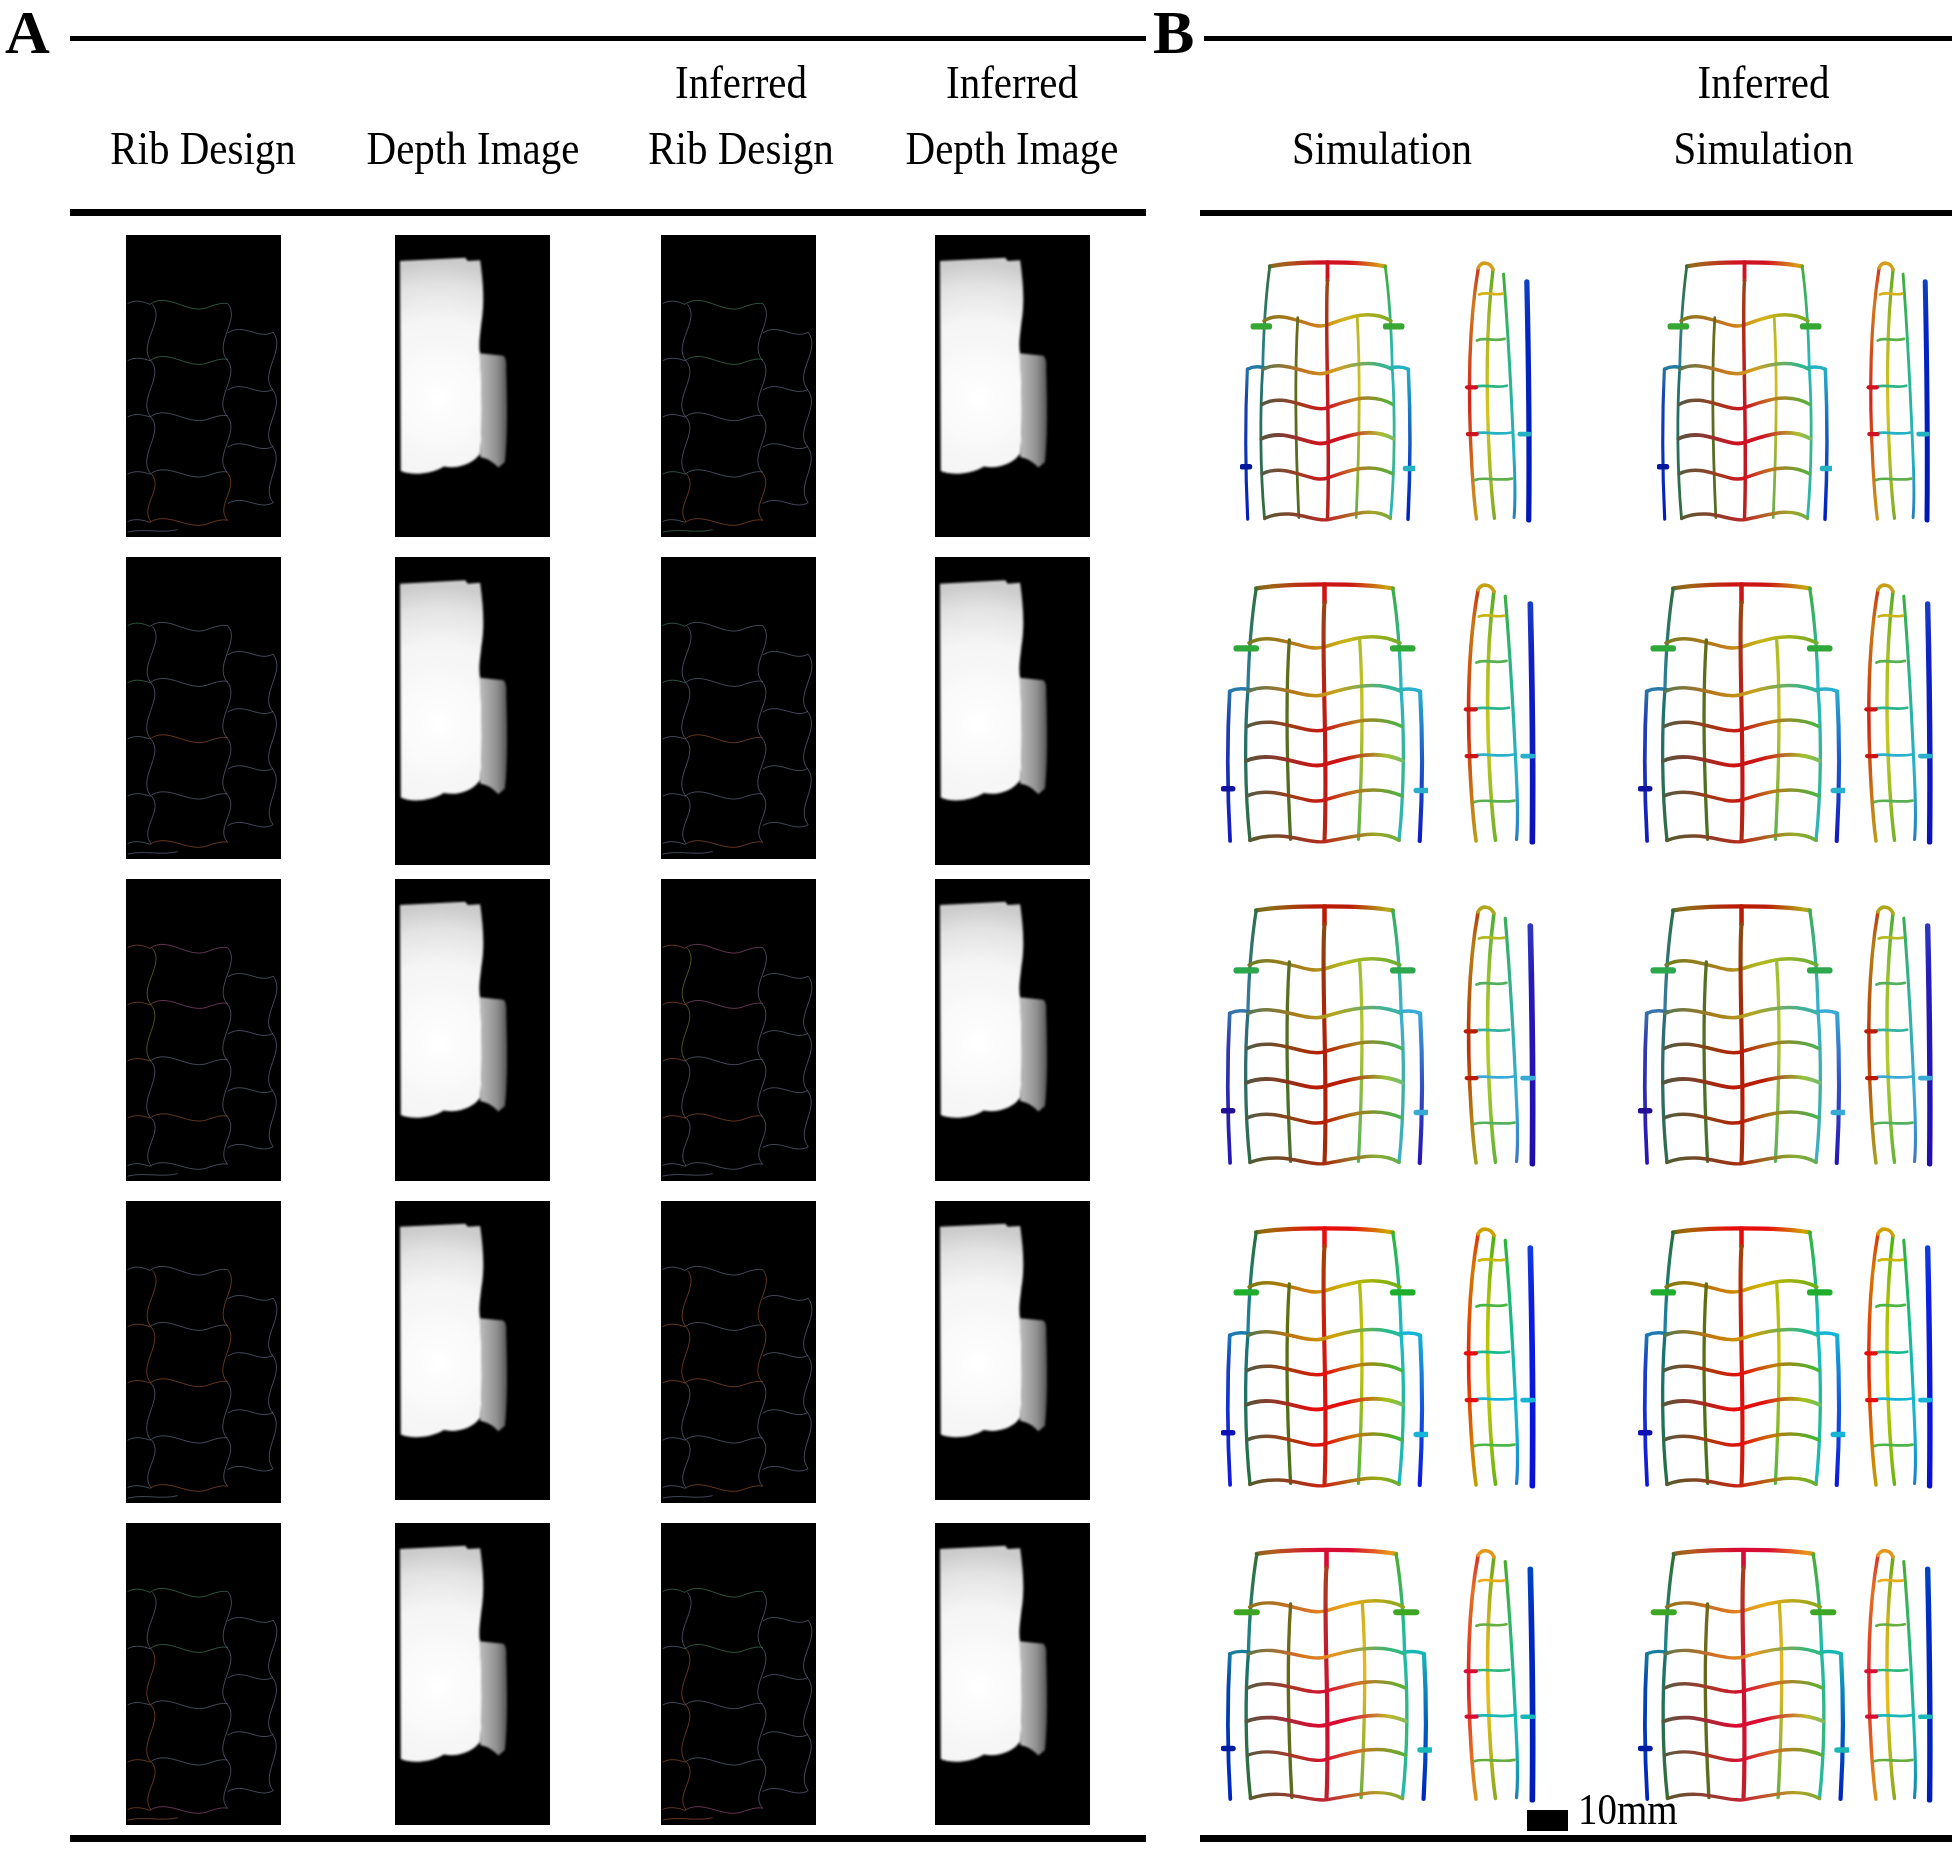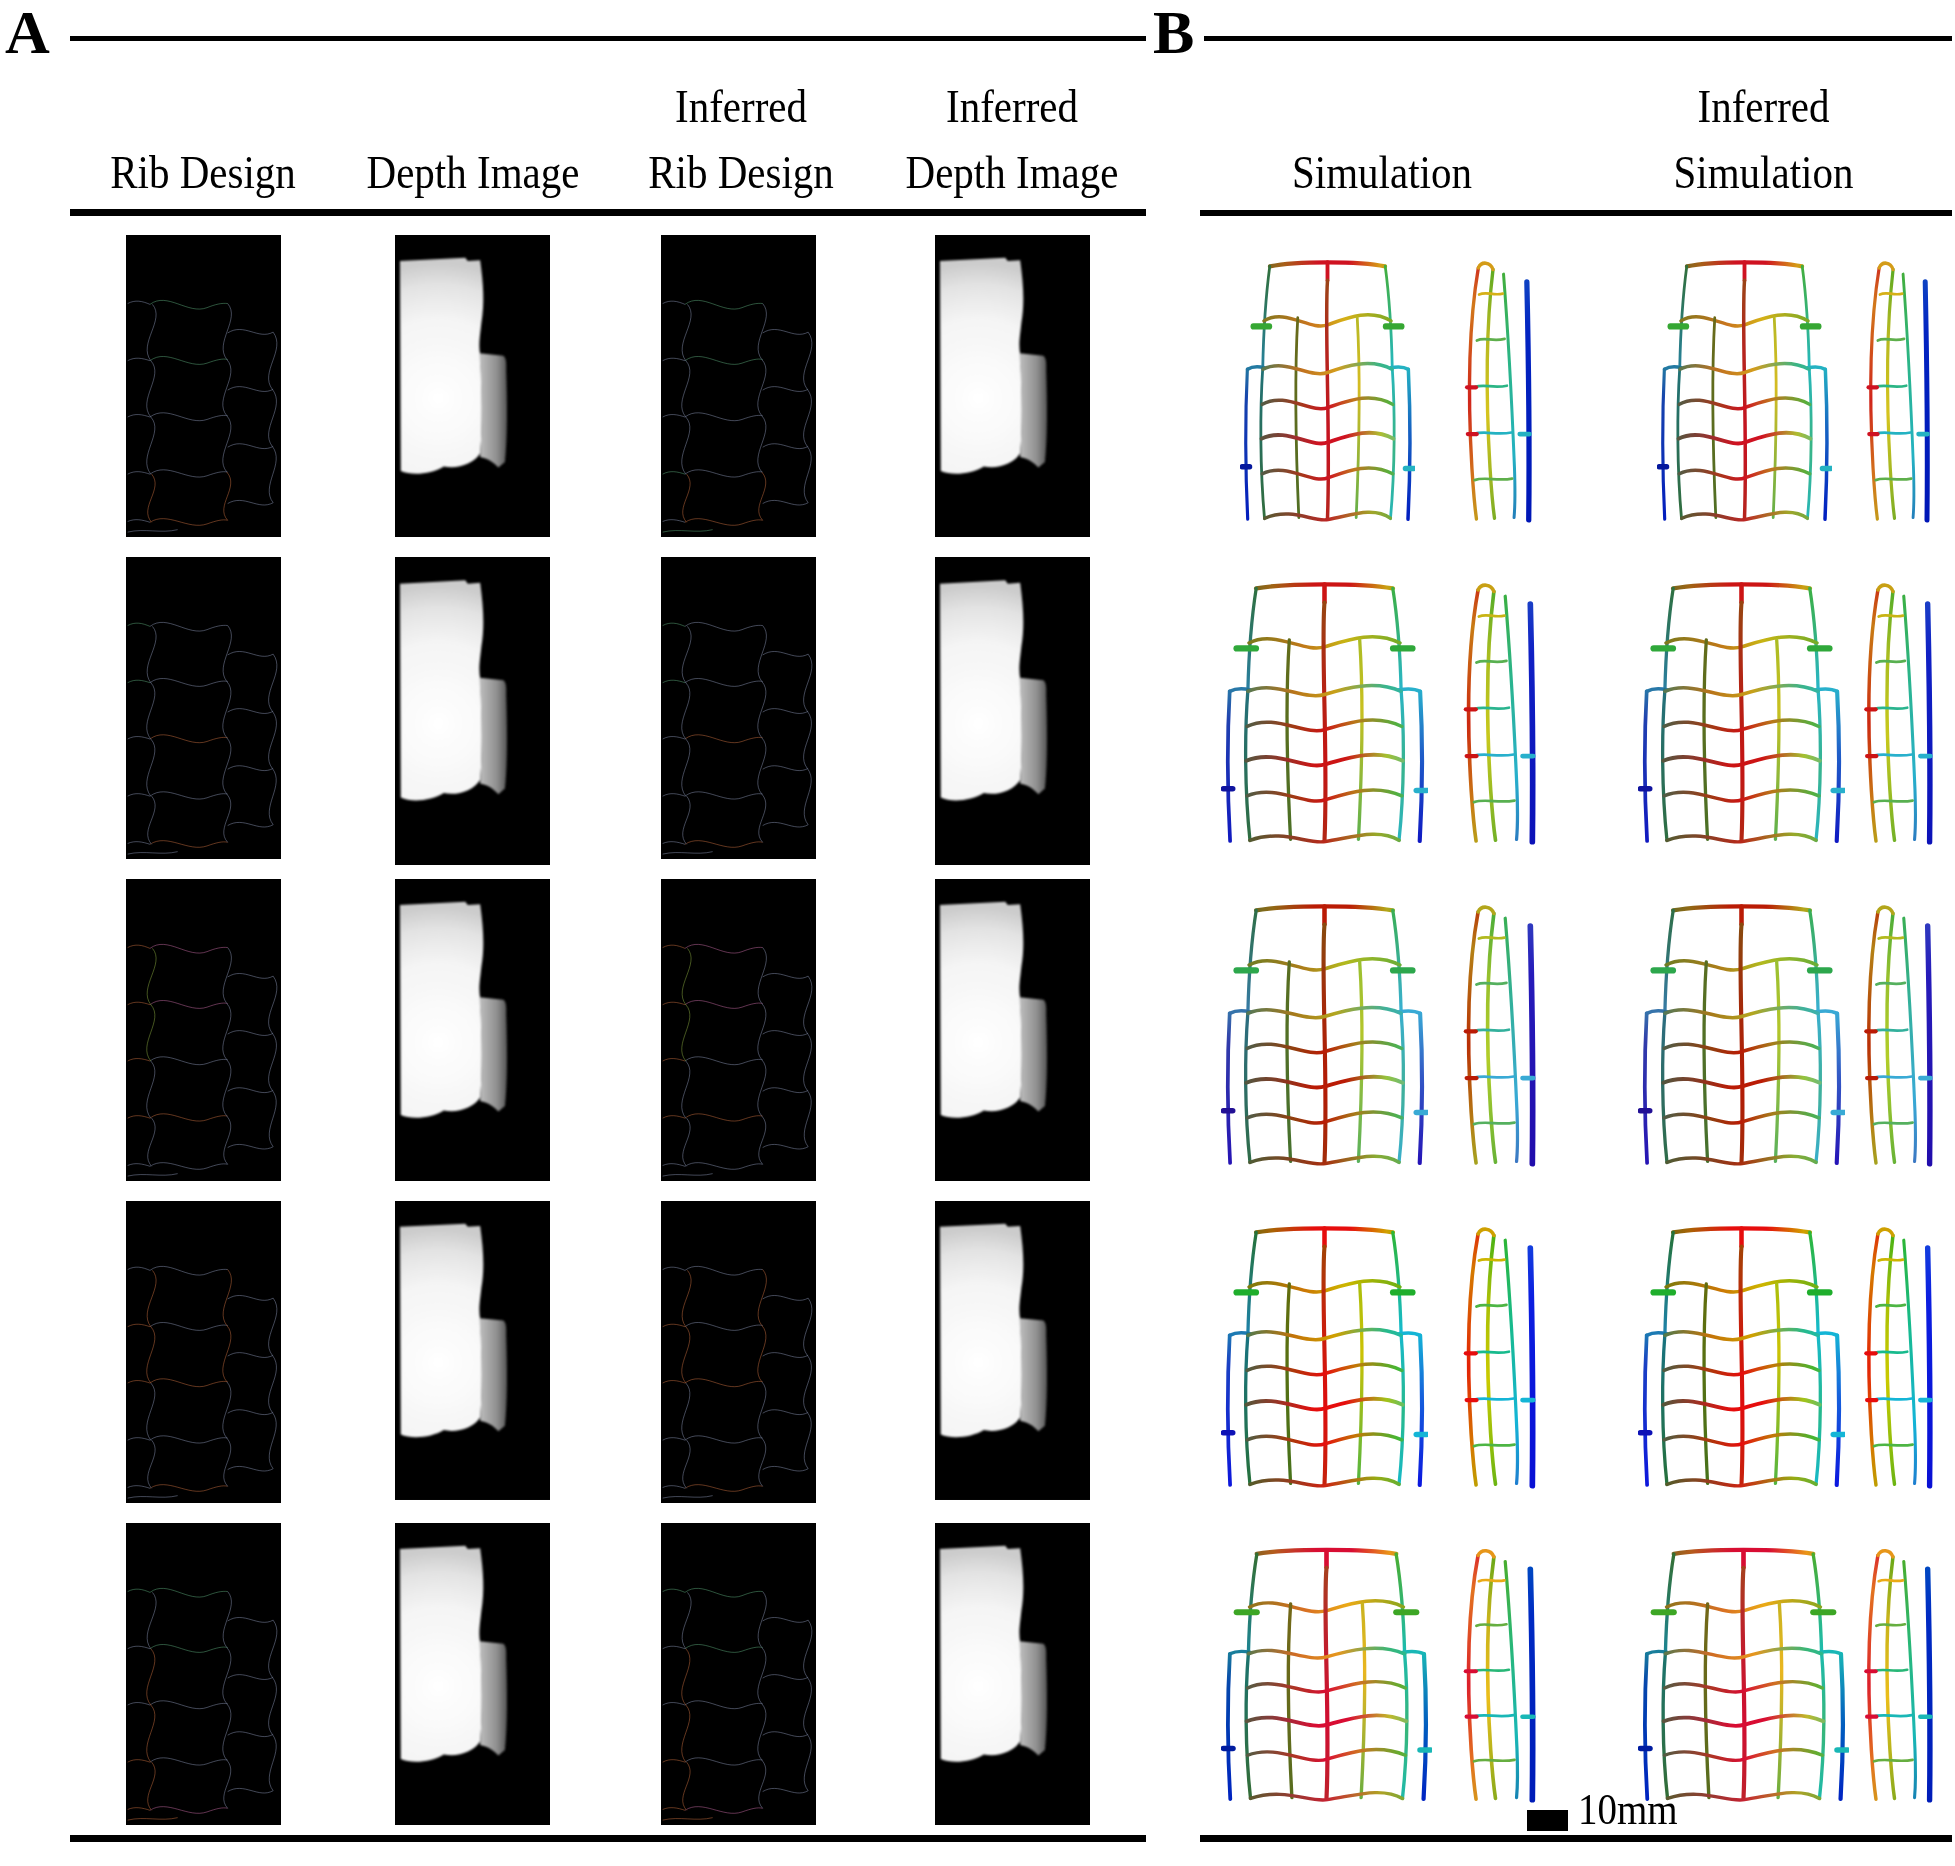--- a/index.html
+++ b/index.html
@@ -5,21 +5,21 @@
   html,body{margin:0;padding:0;}
   body{
     width:1955px;height:1867px;position:relative;background:#ffffff;
     font-family:"Liberation Serif", serif;color:#000;overflow:hidden;
   }
   .rule{position:absolute;background:#000;}
   .plabel{position:absolute;font-weight:bold;font-size:62px;line-height:1;letter-spacing:0.8px;}
   .hdr{
     position:absolute;top:54px;height:130px;display:flex;flex-direction:column;
     justify-content:flex-end;align-items:center;text-align:center;
-    font-size:41px;line-height:66px;white-space:nowrap;margin-top:24px;
+    font-size:41px;line-height:66px;white-space:nowrap;
   }
   .hdr span{display:block;transform:scaleY(1.12);transform-origin:50% 85%;}
   .cell{position:absolute;}
   svg.img{display:block;}
   
   :root{
     --peri:#a4b0d6; --grn:#6fcb94; --org:#f0854c; --pnk:#ee7fc5; --cha:#a9d14e;
   }
   .v1{--c-hL0:var(--grn);--c-hL1:var(--grn);--c-vA4:var(--org);--c-vB4:var(--org);--c-hL4:var(--org);}
   .v1.alt{--c-sB:var(--grn);--c-sL3:var(--grn);}

